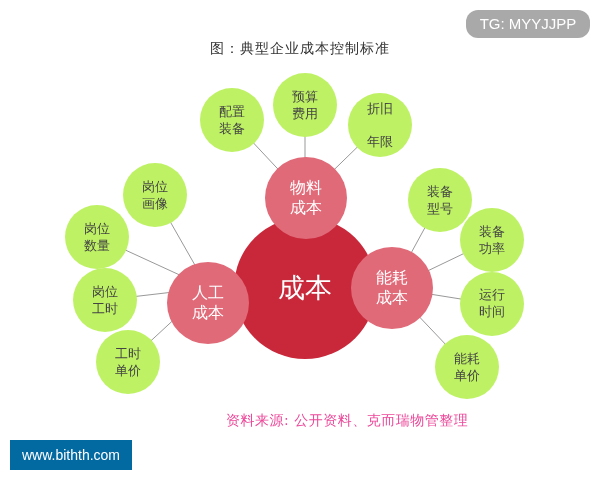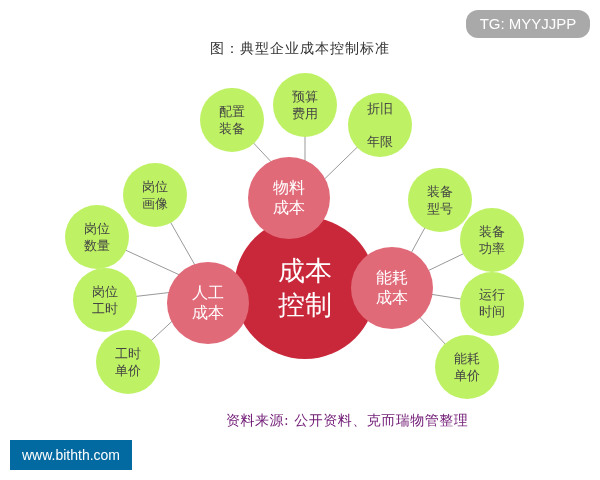--- a/index.html
+++ b/index.html
@@ -16,21 +16,21 @@
   .watermark-bottom {
     position: absolute; left: 10px; top: 440px; width: 122px; height: 30px;
     background: #0369a1; color: #ffffff; font-size: 14px; line-height: 30px; text-align: center;
     font-family: "Liberation Sans", sans-serif;
   }
   .title {
     position: absolute; left: 0; width: 600px; top: 40px; text-align: center;
     font-size: 14px; color: #333333; letter-spacing: 1px;
   }
   .source {
-    position: absolute; left: 226px; top: 412px; font-size: 14px; color: #701a75; letter-spacing: 0.5px;
+    position: absolute; left: 226px; top: 412px; font-size: 14px; color: #ec4899; letter-spacing: 0.5px;
   }
   svg.links { position: absolute; left: 0; top: 0; }
   .node {
     position: absolute; border-radius: 50%; display: flex; flex-direction: column;
     align-items: center; justify-content: center; text-align: center;
   }
   .node span { display: block; }
   .leaf {
     width: 64px; height: 64px; background: #bef264; color: #444444; font-size: 13px; line-height: 17px;
   }
@@ -108,24 +108,23 @@
   <span>运行</span>
   <span>时间</span>
 </div>
 <div class="node leaf" style="left:435px;top:335px;">
   <span>能耗</span>
   <span>单价</span>
 </div>
 
 <div class="node core" style="left:234px;top:217px;">
   <span>成本</span>
-  <span>控制</span>
 </div>
 
-<div class="node mid" style="left:248px;top:157px;">
+<div class="node mid" style="left:265px;top:157px;">
   <span>物料</span>
   <span>成本</span>
 </div>
 <div class="node mid" style="left:167px;top:262px;">
   <span>人工</span>
   <span>成本</span>
 </div>
 <div class="node mid" style="left:351px;top:247px;">
   <span>能耗</span>
   <span>成本</span>

